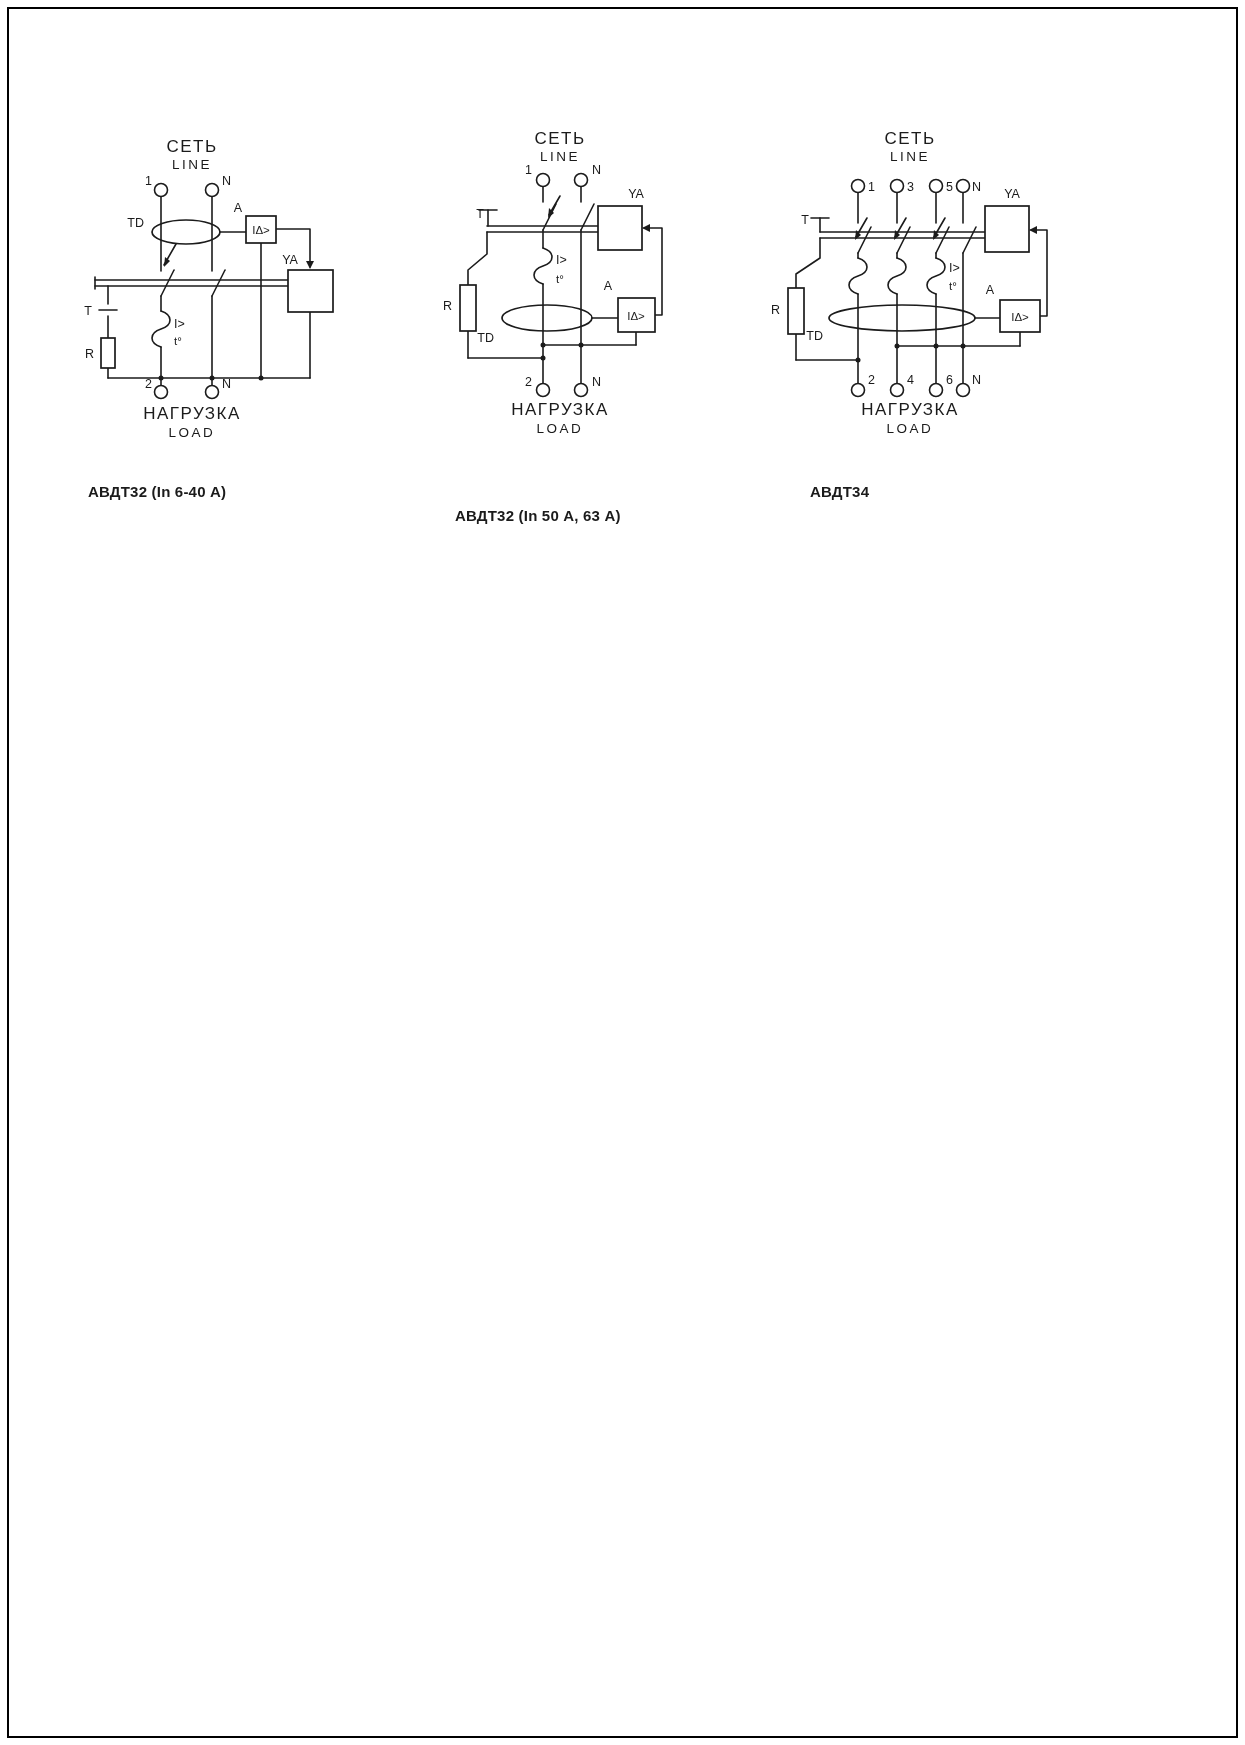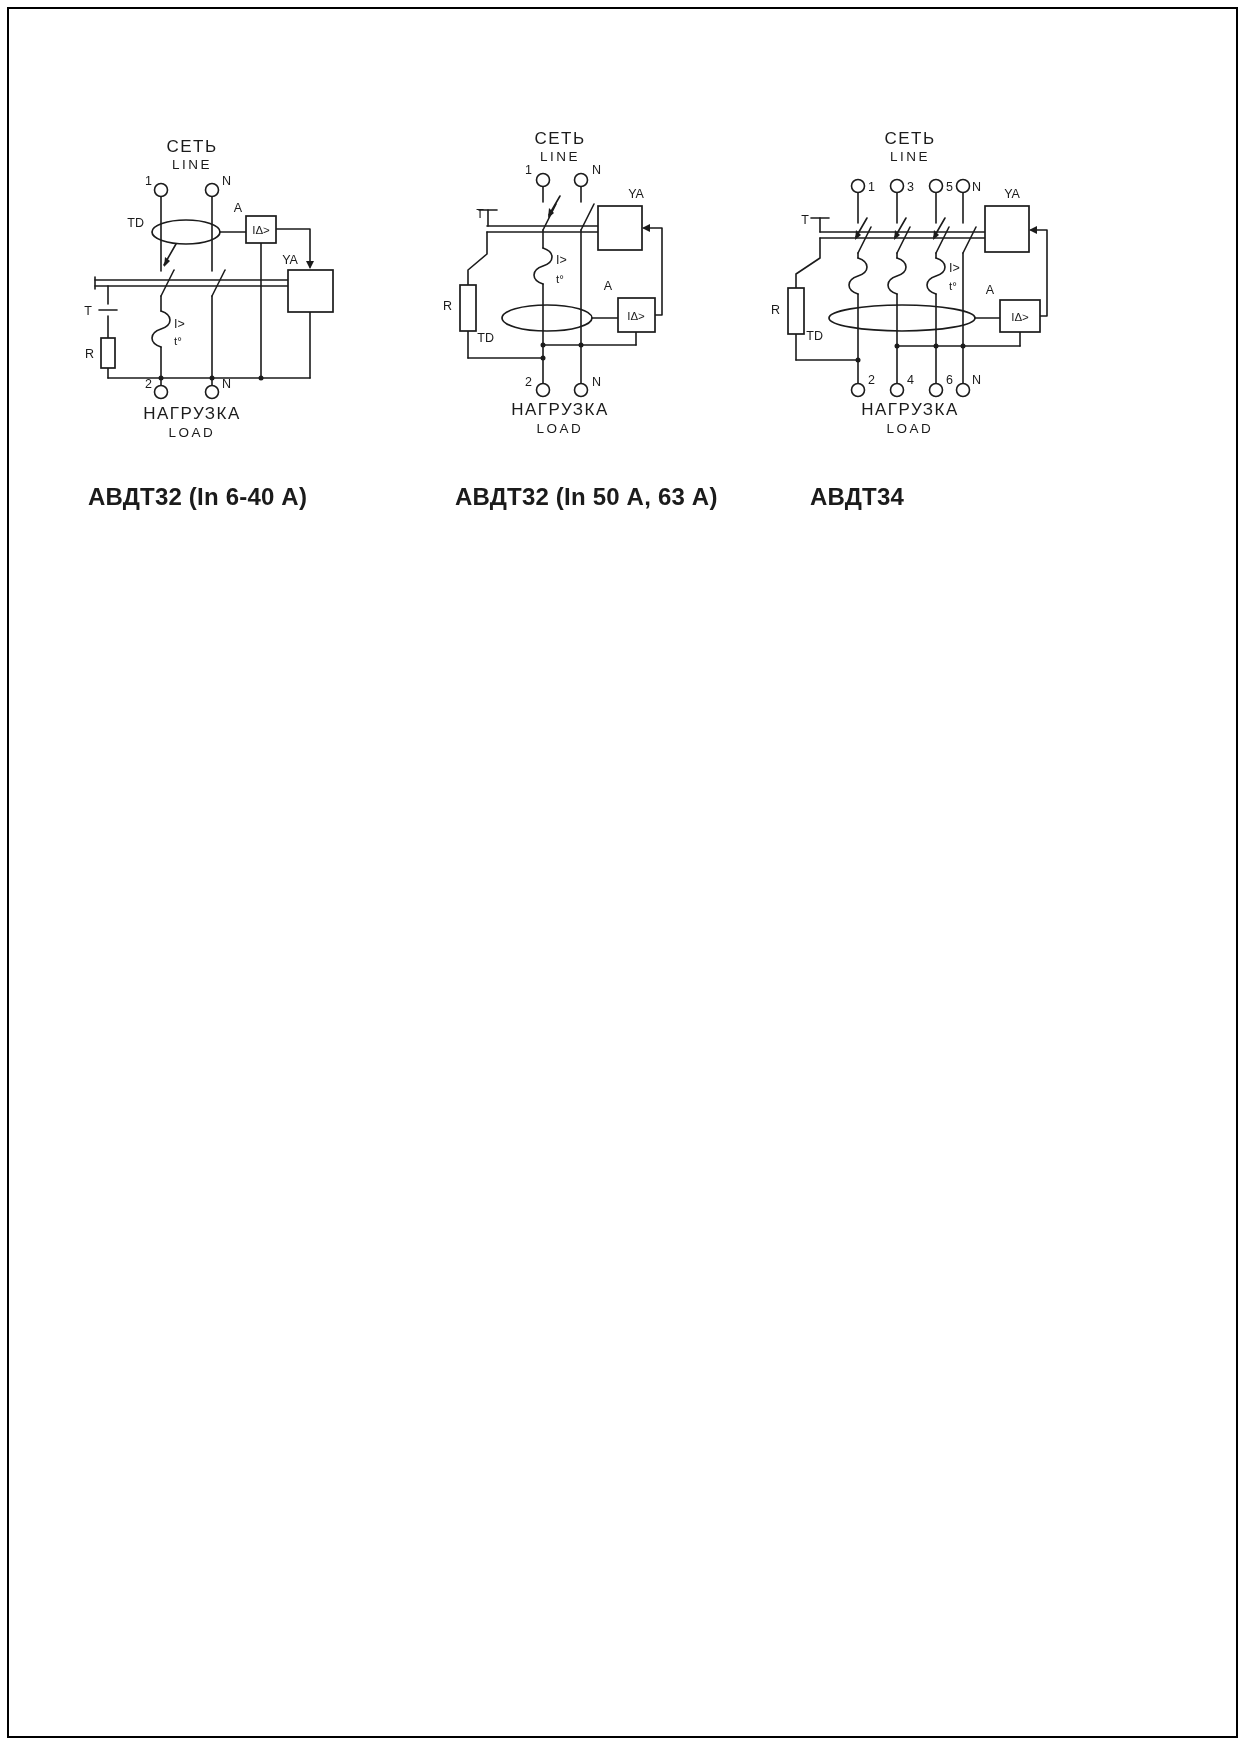--- a/index.html
+++ b/index.html
@@ -18,21 +18,21 @@
   .box  { fill:#ffffff; stroke:#1b1b1b; stroke-width:1.7; }
   .term { fill:#ffffff; stroke:#1b1b1b; stroke-width:1.6; }
   .dot  { fill:#1b1b1b; stroke:none; }
   .coil { fill:none; stroke:#1b1b1b; stroke-width:1.7; }
   .arrow{ fill:#1b1b1b; stroke:none; }
   .lbl-lg { font-size:17px; letter-spacing:1.5px; }
   .lbl-md { font-size:13.5px; letter-spacing:2.5px; }
   .lbl    { font-size:12.5px; }
   .lbl-sm { font-size:11.5px; }
   .cap {
-    position:absolute; font-size:24px; font-weight:600; letter-spacing:.2px; white-space:nowrap;
+    position:absolute; font-size:15px; font-weight:600; letter-spacing:.2px; white-space:nowrap;
   }
   .figcap {
     position:absolute; left:88px; top:612px; font-size:20.5px; font-weight:600; white-space:nowrap;
   }
 </style>
 </head>
 <body>
 
 <div class="page">
   <div class="frame"></div>
@@ -232,16 +232,16 @@
     <text class="lbl" x="58" y="222" text-anchor="end">TD</text>
     <text class="lbl" x="103" y="266">2</text>
     <text class="lbl" x="142" y="266">4</text>
     <text class="lbl" x="181" y="266">6</text>
     <text class="lbl" x="207" y="266">N</text>
     <text class="lbl-lg" x="145" y="297" text-anchor="middle">НАГРУЗКА</text>
     <text class="lbl-md" x="145" y="315" text-anchor="middle">LOAD</text>
   </svg>
 
   <div class="cap" style="left:88px; top:483px;">АВДТ32 (In 6-40 А)</div>
-  <div class="cap" style="left:455px; top:483px;">АВДТ32 (In 50 А, 63 А)</div>
+  <div class="cap" style="left:455px; top:507px;">АВДТ32 (In 50 А, 63 А)</div>
   <div class="cap" style="left:810px; top:483px;">АВДТ34</div>
 
 </div>
 
 </body></html>

